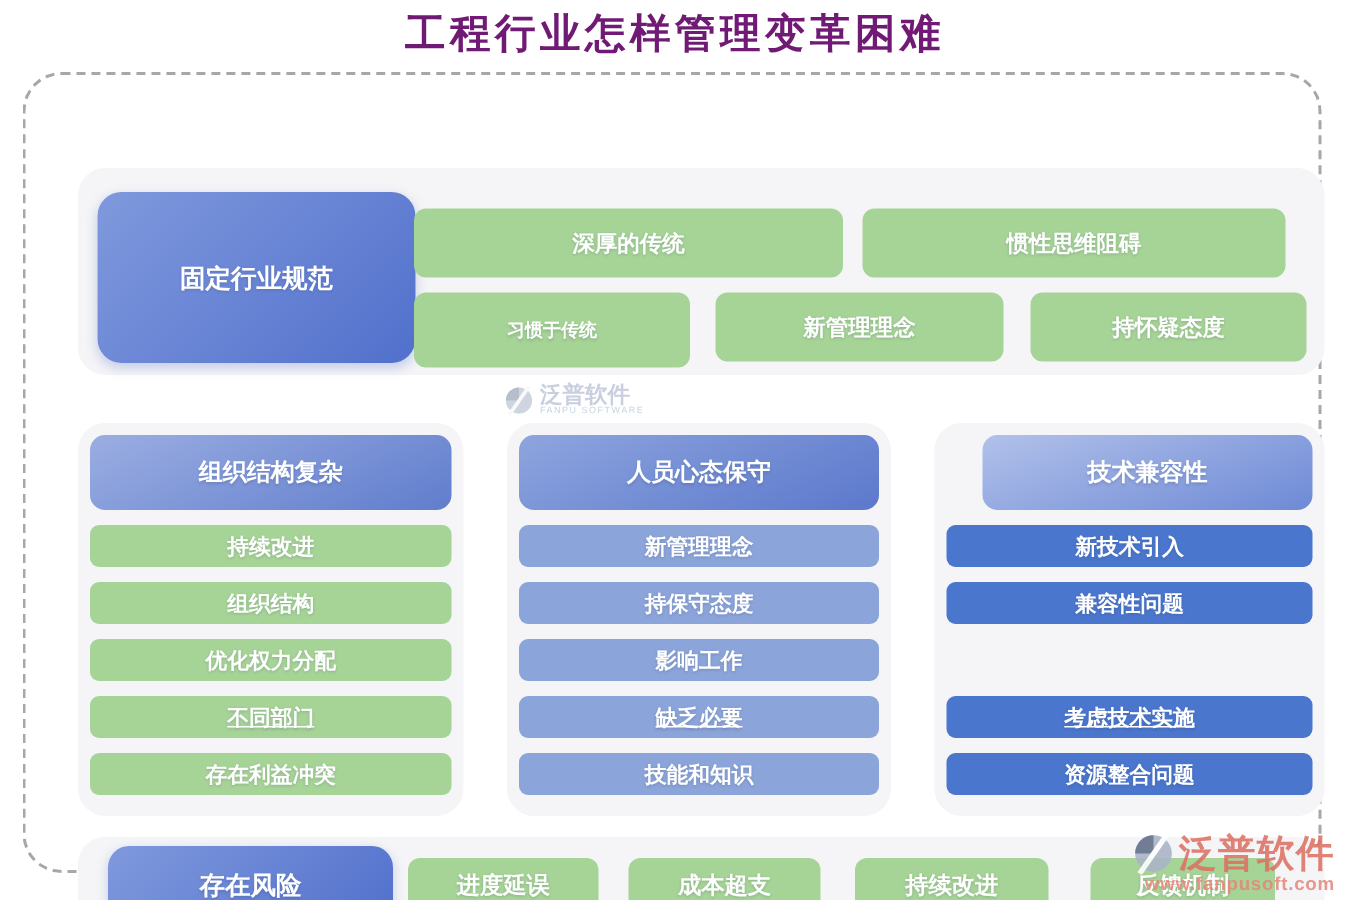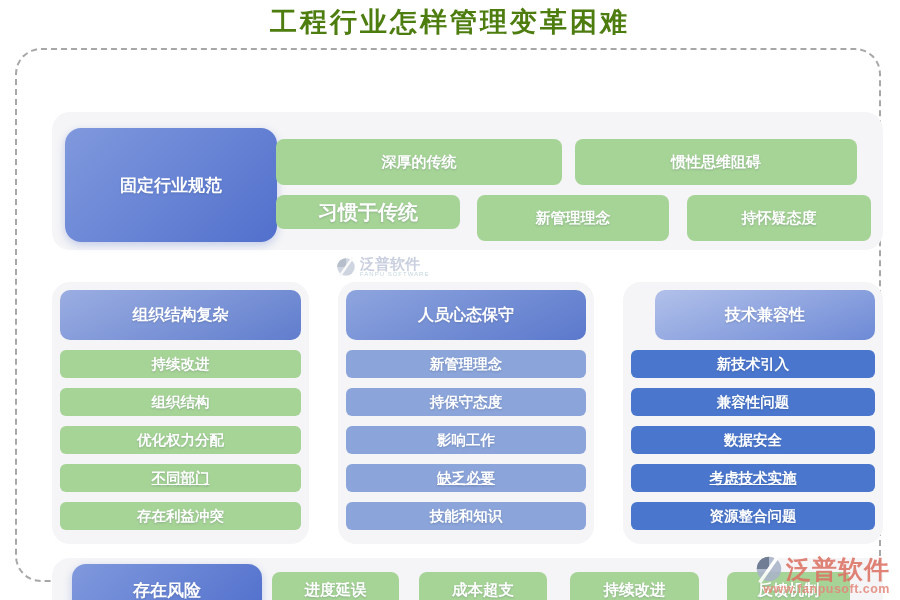--- a/index.html
+++ b/index.html
@@ -4,21 +4,21 @@
 <style>
   html,body{margin:0;padding:0;}
   body{
     width:900px;height:600px;position:relative;overflow:hidden;
     background:#ffffff;
     font-family:"Liberation Sans","DejaVu Sans",sans-serif;
     -webkit-font-smoothing:antialiased;
   }
   .title{
     position:absolute;top:4px;left:0;width:900px;margin:0;
-    text-align:center;font-size:27px;font-weight:bold;color:#4d7c0f;
+    text-align:center;font-size:27px;font-weight:bold;color:#701a75;
     letter-spacing:3px;
   }
   .frame{
     position:absolute;left:15px;top:48px;width:866px;height:534px;
     border:2px dashed #a7a7a7;border-radius:26px;box-sizing:border-box;
   }
   .card{
     position:absolute;background:#f5f5f7;border-radius:18px;
   }
   .top-card{left:35px;top:62px;width:831px;height:138px;}
@@ -36,21 +36,21 @@
   .main-blue{
     background:linear-gradient(135deg,#8099dd 0%,#5170cc 100%);
     box-shadow:0 3px 8px rgba(80,110,200,.30);
   }
   .green{background:#a6d396;}
 
   
   .top-main{position:absolute;left:13px;top:16px;width:212px;height:114px;border-radius:16px;font-size:17px;}
   .t-r1a{position:absolute;left:224px;top:27px;width:286px;height:46px;border-radius:8px;font-size:15px;}
   .t-r1b{position:absolute;left:523px;top:27px;width:282px;height:46px;border-radius:8px;font-size:15px;}
-  .t-r2a{position:absolute;left:224px;top:83px;width:184px;height:34px;border-radius:8px;font-size:20px;}
+  .t-r2a{position:absolute;left:224px;top:83px;width:184px;height:50px;border-radius:8px;font-size:12px;}
   .t-r2b{position:absolute;left:425px;top:83px;width:192px;height:46px;border-radius:8px;font-size:15px;}
   .t-r2c{position:absolute;left:635px;top:83px;width:184px;height:46px;border-radius:8px;font-size:15px;}
 
   
   .col-header{
     position:absolute;left:8px;right:8px;top:8px;height:50px;border-radius:10px;font-size:16px;
   }
   .hdr-a{background:linear-gradient(155deg,#9baee2 0%,#607dcd 100%);}
   .hdr-b{background:linear-gradient(155deg,#8ea5de 0%,#5b78cc 100%);}
   .hdr-c{background:linear-gradient(160deg,#b2c1ea 0%,#6e8ad6 100%);margin-left:24px;}
@@ -112,21 +112,20 @@
     <div class="btn-text cell peri r1">持保守态度</div>
     <div class="btn-text cell peri r2">影响工作</div>
     <div class="btn-text cell peri r3">缺乏必要</div>
     <div class="btn-text cell peri r4">技能和知识</div>
   </section>
 
   <section class="card col-card col3">
     <div class="btn-text col-header hdr-c">技术兼容性</div>
     <div class="btn-text cell sblue r0">新技术引入</div>
     <div class="btn-text cell sblue r1">兼容性问题</div>
-    <div class="btn-text cell sblue r2">数据安全</div>
     <div class="btn-text cell sblue r3">考虑技术实施</div>
     <div class="btn-text cell sblue r4">资源整合问题</div>
   </section>
 
   <section class="card bottom-card">
     <div class="btn-text main-blue b-main">存在风险</div>
     <div class="btn-text green b-g b-g1">进度延误</div>
     <div class="btn-text green b-g b-g2">成本超支</div>
     <div class="btn-text green b-g b-g3">持续改进</div>
     <div class="btn-text green b-g b-g4">反馈机制</div>

